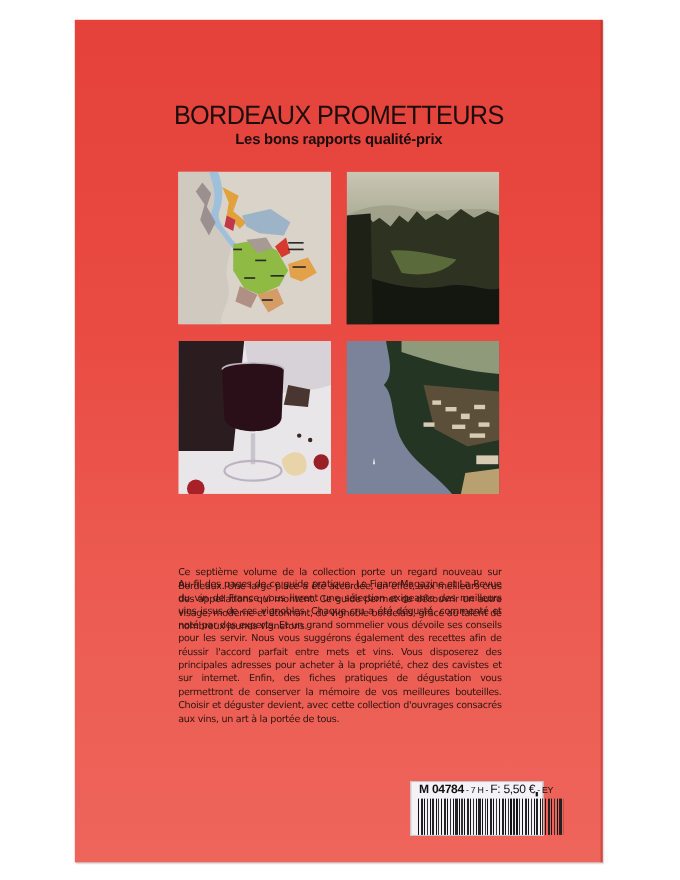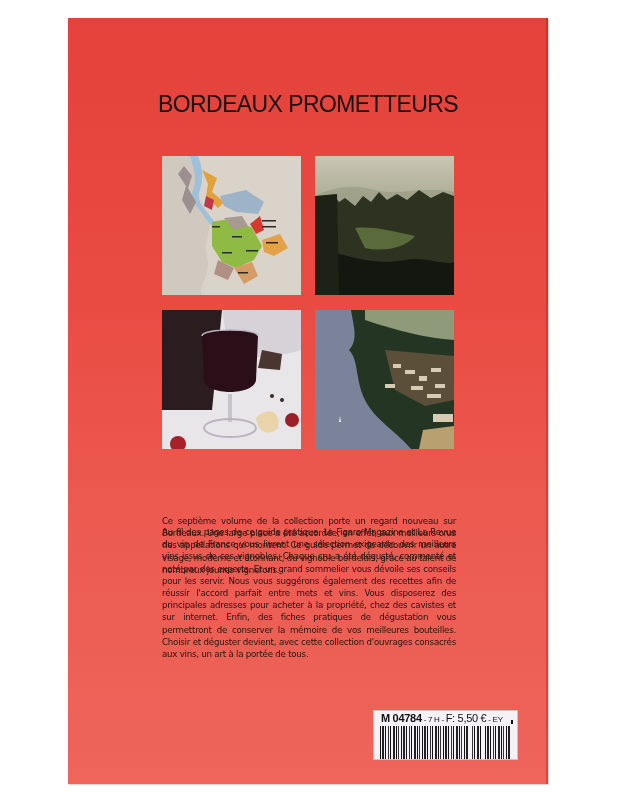--- a/index.html
+++ b/index.html
@@ -37,21 +37,21 @@
 
   .body-text {
     position: absolute; left: 94px; width: 294px;
     font-family: "DejaVu Sans", sans-serif; font-size: 8.7px; line-height: 12.2px;
     color: #2a1410; text-align: justify; letter-spacing: -0.25px;
   }
   .para-1 { top: 464px; margin-top: 33px; }
   .para-2 { top: 508px; }
 
   .barcode {
-    position: absolute; left: 305px; top: 692px; width: 145px; height: 50px;
+    position: absolute; left: 305px; top: 692px; width: 121px; height: 50px;
     background: #f4f2f6; border: 1px solid #c9c4c8;
   }
   .barcode-text {
     position: absolute; left: 7px; top: 1px; font-size: 11px; color: #111;
     font-family: "Liberation Sans", sans-serif; white-space: nowrap; letter-spacing: -0.3px;
   }
   .barcode-text .small { font-size: 8px; }
   .barcode-bars {
     position: absolute; left: 6px; top: 15px; width: 132px; height: 33px;
     background: repeating-linear-gradient(90deg,
@@ -63,20 +63,21 @@
   .barcode-mark {
     position: absolute; right: 4px; top: 9px; width: 2px; height: 4px; background: #111;
   }
 </style>
 </head>
 <body>
 
 <div class="book">
 
   <div class="title">BORDEAUX PROMETTEURS</div>
+  <div class="subtitle">Les bons rapports qualité-prix</div>
 
   <div class="photo photo-map">
     <svg viewBox="0 0 139 139" preserveAspectRatio="none">
       <rect width="139" height="139" fill="#dcd6cc"></rect>
       <path d="M0 0 L139 0 L139 139 L0 139 Z" fill="#d9d3c9"></path>
       <path d="M30 0 C38 20 30 40 45 55 C55 68 40 80 45 100 C50 120 35 130 40 139 L0 139 L0 0 Z" fill="#cfc9c0"></path>
       <path d="M28 0 C32 14 36 22 30 38 C27 46 38 52 42 60 L46 58 C40 50 34 44 38 34 C42 22 40 10 36 0 Z" fill="#9fc0da"></path>
       <path d="M42 60 C48 70 60 78 66 86 L70 84 C62 74 54 68 46 58 Z" fill="#9fc0da"></path>
       <path d="M22 10 L30 20 L26 32 L34 46 L28 58 L20 44 L24 30 L16 18 Z" fill="#9b8f8f"></path>
       <path d="M40 14 L55 22 L50 36 L62 46 L56 52 L44 40 L46 28 Z" fill="#e1a13b"></path>

